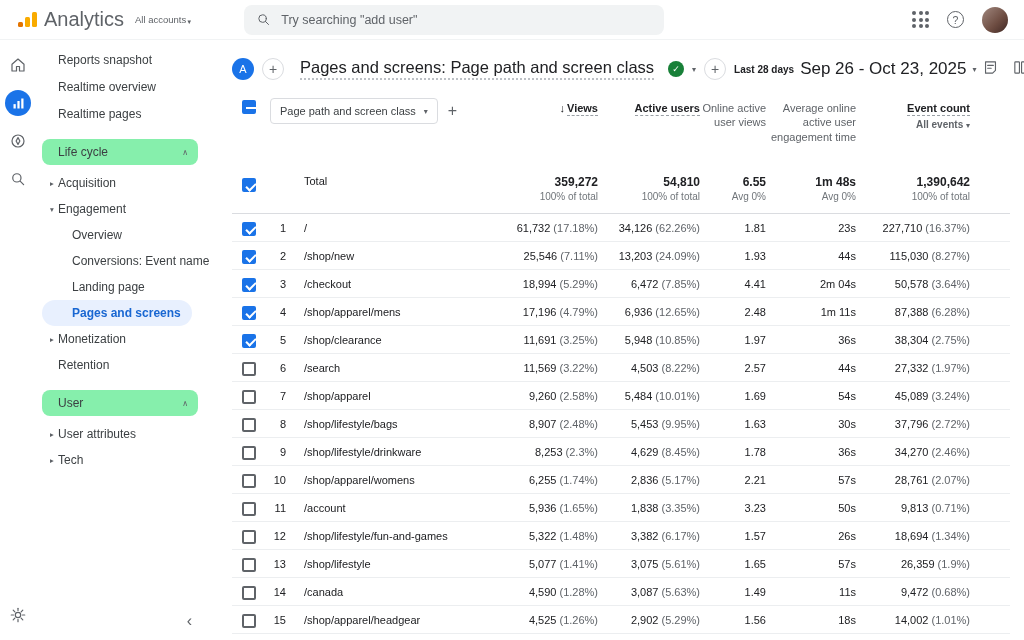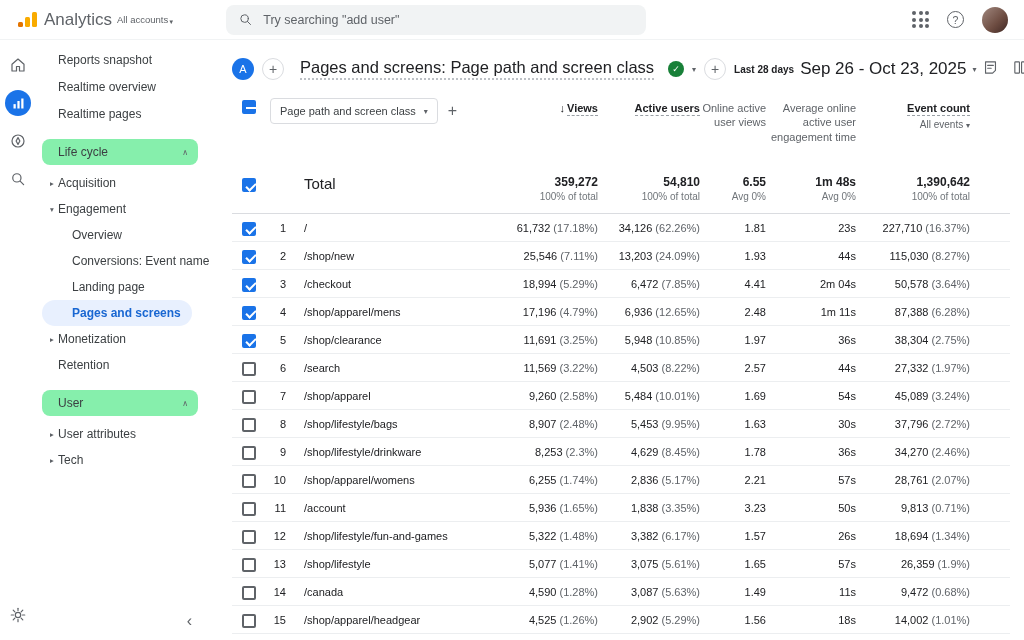--- a/index.html
+++ b/index.html
@@ -5,21 +5,21 @@
 *{box-sizing:border-box;margin:0;padding:0}
 html,body{width:1024px;height:640px;overflow:hidden;background:#fff;color:#202124;
   font-family:"Liberation Sans","DejaVu Sans",sans-serif;}
 
 .topbar{height:40px;display:flex;align-items:center;padding:0 10px;border-bottom:1px solid #f1f3f4}
 .logo-bars{display:flex;align-items:flex-end;gap:2px;margin:0 7px 0 8px}
 .logo-bars i{display:block;background:#f9ab00;width:5px;border-radius:1.5px}
 .logo-bars i:nth-child(1){height:5px;background:#e37400}
 .logo-bars i:nth-child(2){height:10px}
 .logo-bars i:nth-child(3){height:15px}
-.app-name{font-size:17px;color:#5f6368;margin-right:5px}
+.app-name{font-size:20px;color:#5f6368;margin-right:11px}
 .account-switch{display:flex;flex-direction:row;align-items:flex-end;font-size:9.5px;color:#5f6368;cursor:pointer}
 .account-switch .tiny-caret{font-size:6px;line-height:5px;color:#5f6368}
 .search{height:30px;width:420px;margin-left:52px;background:#f1f3f4;border-radius:8px;
   display:flex;align-items:center;gap:10px;padding:0 12px;color:#5f6368;font-size:12.5px;cursor:text}
 .tb-right{margin-left:auto;display:flex;align-items:center;gap:18px;padding-right:6px}
 .apps-grid{display:grid;grid-template-columns:repeat(3,4px);gap:2.5px;cursor:pointer}
 .apps-grid i{width:4px;height:4px;background:#5f6368;border-radius:50%}
 .help-circle{width:17px;height:17px;border:1.5px solid #5f6368;border-radius:50%;color:#5f6368;
   font-size:10.5px;display:flex;align-items:center;justify-content:center;cursor:pointer}
 .avatar{width:26px;height:26px;border-radius:50%;background:linear-gradient(135deg,#a1887f 0%,#6d4c41 60%,#3e2723 100%);cursor:pointer}
@@ -70,28 +70,28 @@
   border:solid #fff;border-width:0 2px 2px 0;transform:rotate(45deg)}
 .cb.indet::after{content:"";position:absolute;left:2px;top:5px;width:10px;height:2px;background:#fff}
 .dim-area{grid-column:2/4;display:flex;align-items:center;gap:10px;padding-left:4px}
 .dim-pill{border:1px solid #dadce0;border-radius:4px;height:26px;display:flex;align-items:center;gap:8px;
   padding:0 9px;font-size:11px;color:#3c4043;cursor:pointer;white-space:nowrap}
 .dim-add{color:#5f6368;font-size:16px;cursor:pointer}
 .hcell{justify-self:end;text-align:right;font-size:11px;color:#5f6368;line-height:1.3;padding-top:3px}
 .hcell.strong{color:#202124;font-weight:bold}
 .hcell .u{border-bottom:1px dashed #9aa0a6;padding-bottom:1px}
 .sort-arrow{font-size:11px;color:#202124;margin-right:2px}
-.hcell .sub{font-size:10px;color:#5f6368;font-weight:normal;margin-top:3px;cursor:pointer}
+.hcell .sub{font-size:10px;color:#5f6368;font-weight:bold;margin-top:3px;cursor:pointer}
 .trow{display:grid;grid-template-columns:var(--cols);align-items:center;height:28px;border-bottom:1px solid #eceef0}
 .trow.total{height:46px;align-items:start;padding-top:7px;border-bottom:1px solid #dadce0}
 .cell.idx{text-align:right;padding-right:6px;font-size:11px;color:#202124}
 .cell.path{padding-left:12px;font-size:11px;color:#202124;white-space:nowrap;overflow:hidden;text-overflow:ellipsis}
 .cell.num{text-align:right;font-size:11px;color:#202124;white-space:nowrap}
 .cell.num .pct{color:#5f6368}
-.tot-label{padding-left:12px;font-size:15px;color:#202124}
+.tot-label{padding-left:12px;font-size:11px;color:#202124}
 .tot-stack{text-align:right}
 .tv{font-size:12px;font-weight:bold;color:#202124}
 .ts{font-size:10px;color:#70757a;margin-top:2px}
 svg.gico{stroke:#5f6368;fill:none;stroke-width:1.6;stroke-linecap:round;stroke-linejoin:round}
 </style>
 </head>
 <body>
 
 <header class="topbar">
   <div class="logo-bars">

